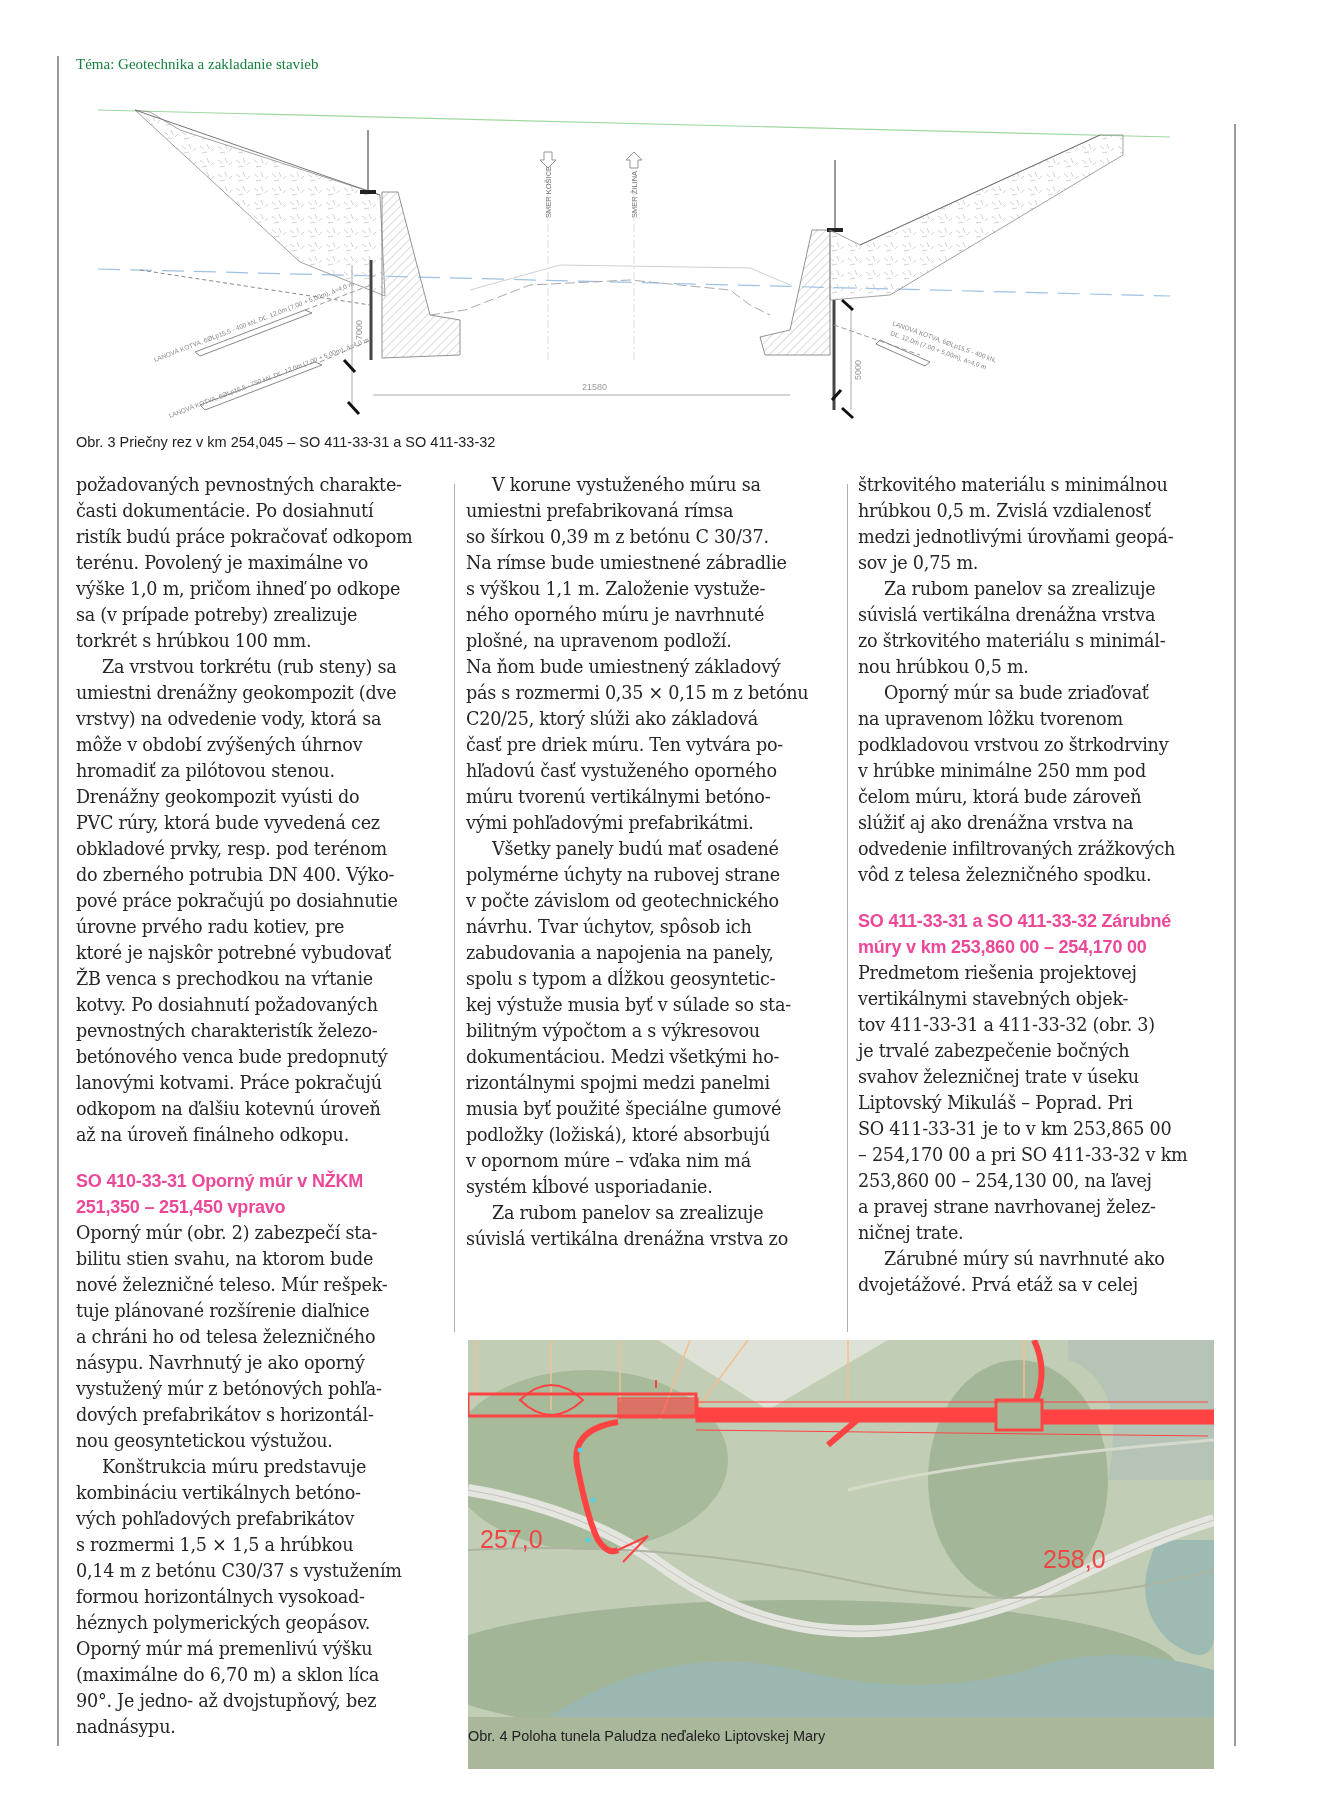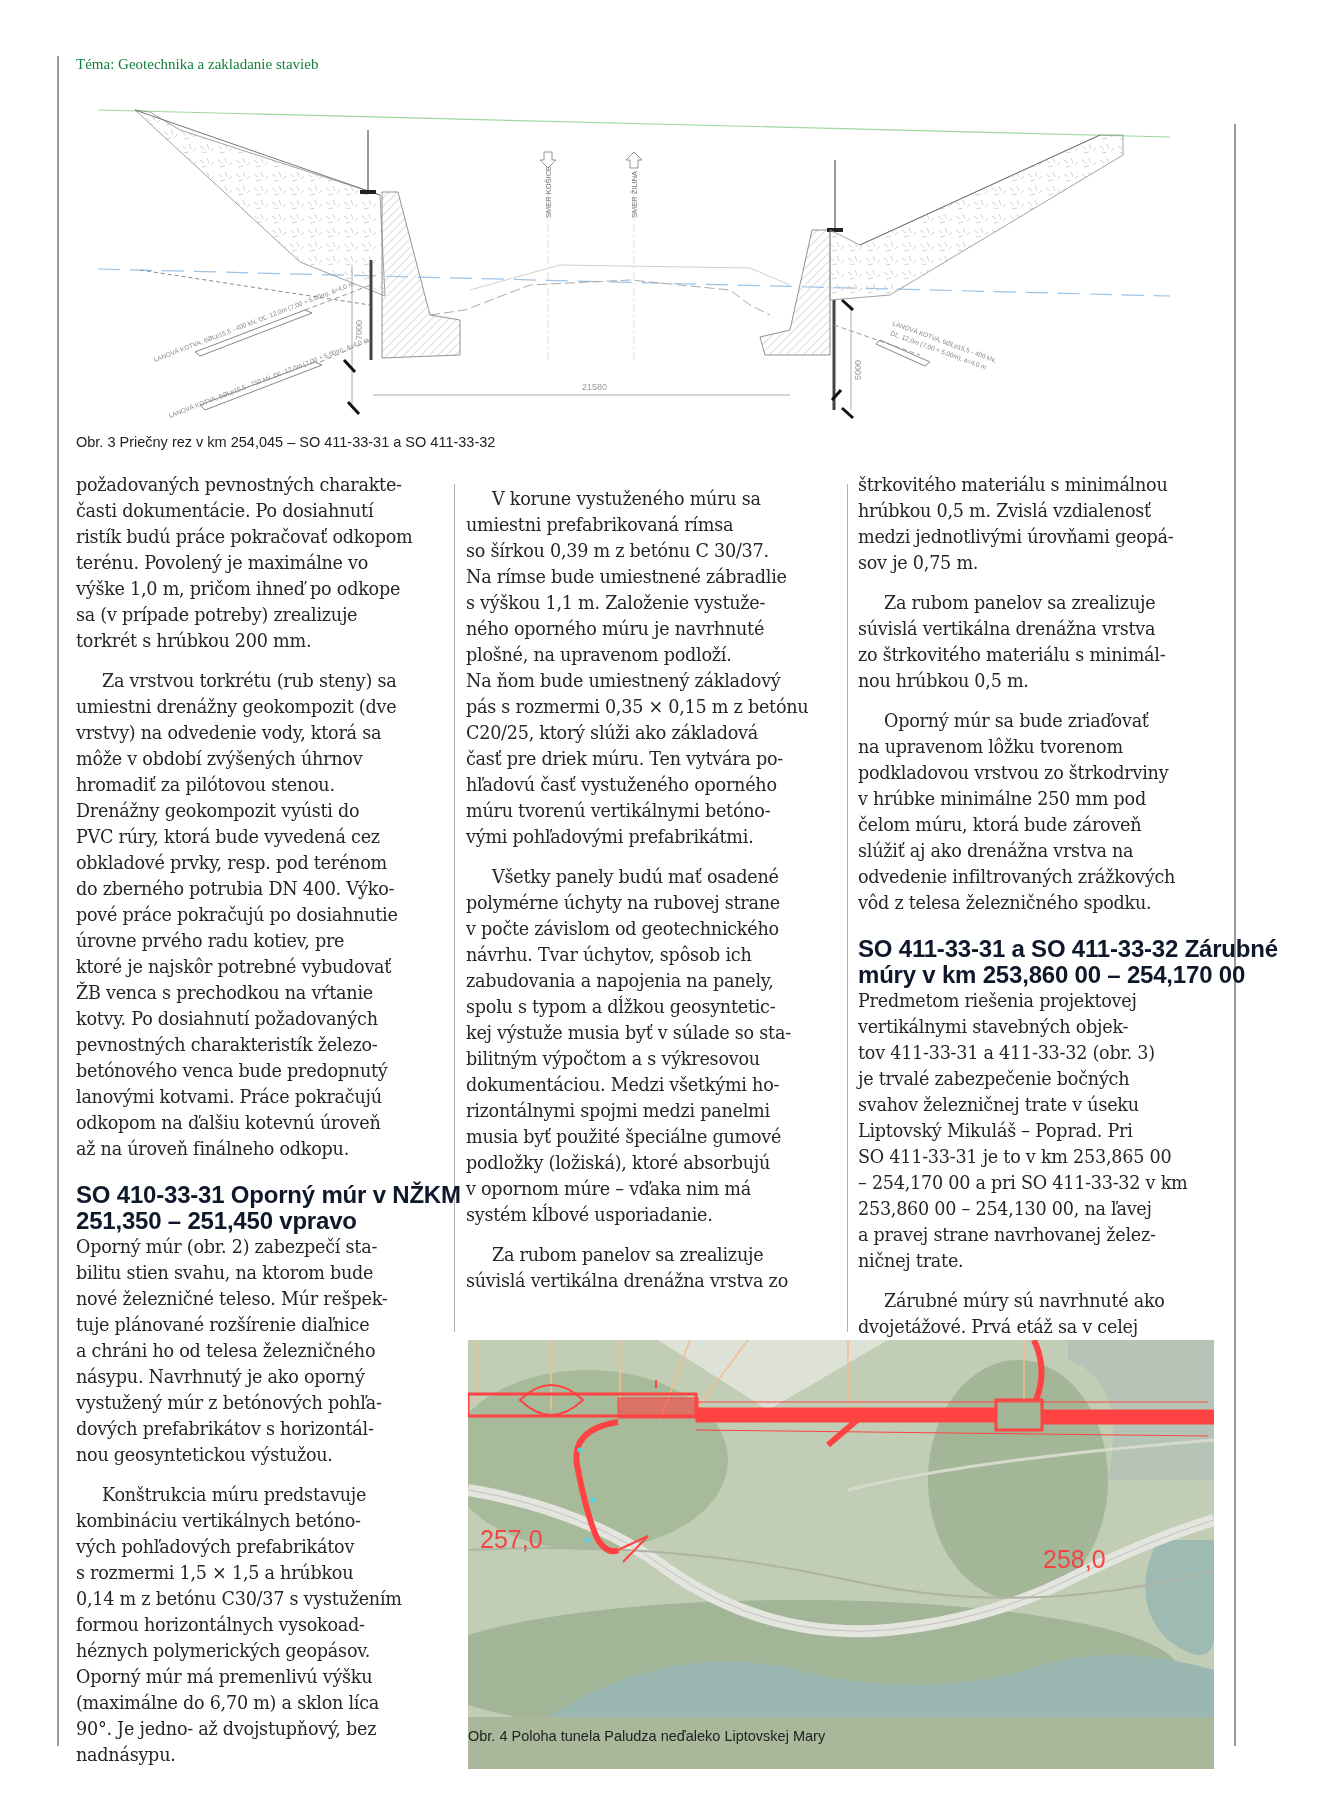--- a/index.html
+++ b/index.html
@@ -3,23 +3,23 @@
 <meta charset="utf-8">
 <style>
   html, body { margin:0; padding:0; background:#ffffff; }
   body { width:1327px; height:1800px; position:relative; overflow:hidden; color:#1e1e1e; }
   .rule { position:absolute; background:#9a9a9a; width:2px; }
   .header { position:absolute; left:76px; top:56px; font-family:Liberation Serif, serif; font-size:15px; color:#15803d; }
   .figure { position:absolute; }
   .caption { position:absolute; font-family:"Liberation Sans", sans-serif; font-size:14.5px; color:#222; white-space:nowrap; }
   .col { position:absolute; top:472px; font-family:"DejaVu Serif", "Liberation Serif", serif; font-size:17.6px; line-height:26px; color:#262626; letter-spacing:-0.25px; }
   .col .ln { display:block; white-space:nowrap; height:26px; }
-  .col .ind { padding-left:26px;margin-top:14px; }
+  .col .ind { padding-left:26px; }
   .col .gap { height:20px; display:block; }
-  .col .h { font-family:"Liberation Sans", sans-serif; font-weight:bold; font-size:24px; letter-spacing:-0.2px; color:#0f172a; }
+  .col .h { font-family:"Liberation Sans", sans-serif; font-weight:bold; font-size:18px; letter-spacing:-0.2px; color:#ec4899; }
   .drawing-label { font-family:"Liberation Sans", sans-serif; }
 </style>
 </head>
 <body>
 
 <div class="rule" style="left:57px; top:56px; height:1690px;"></div>
 <div class="rule" style="left:1234px; top:124px; height:1622px;"></div>
 <div class="rule" style="left:454px; top:484px; height:848px; width:1px; background:#b0b0b0;"></div>
 <div class="rule" style="left:847px; top:484px; height:848px; width:1px; background:#b0b0b0;"></div>
 
@@ -94,21 +94,21 @@
 </div>
 <div class="caption" style="left:76px; top:434px;">Obr. 3 Priečny rez v km 254,045 – SO 411-33-31 a SO 411-33-32</div>
 
 <div class="col" id="col1" style="left:76px; width:370px;">
     <span class="ln">požadovaných pevnostných charakte-</span>
     <span class="ln">časti dokumentácie. Po dosiahnutí</span>
     <span class="ln">ristík budú práce pokračovať odkopom</span>
     <span class="ln">terénu. Povolený je maximálne vo</span>
     <span class="ln">výške 1,0 m, pričom ihneď po odkope</span>
     <span class="ln">sa (v prípade potreby) zrealizuje</span>
-    <span class="ln">torkrét s hrúbkou 200 mm.</span>
+    <span class="ln">torkrét s hrúbkou 100 mm.</span>
     <span class="ln ind">Za vrstvou torkrétu (rub steny) sa</span>
     <span class="ln">umiestni drenážny geokompozit (dve</span>
     <span class="ln">vrstvy) na odvedenie vody, ktorá sa</span>
     <span class="ln">môže v období zvýšených úhrnov</span>
     <span class="ln">hromadiť za pilótovou stenou.</span>
     <span class="ln">Drenážny geokompozit vyústi do</span>
     <span class="ln">PVC rúry, ktorá bude vyvedená cez</span>
     <span class="ln">obkladové prvky, resp. pod terénom</span>
     <span class="ln">do zberného potrubia DN 400. Výko-</span>
     <span class="ln">pové práce pokračujú po dosiahnutie</span>

